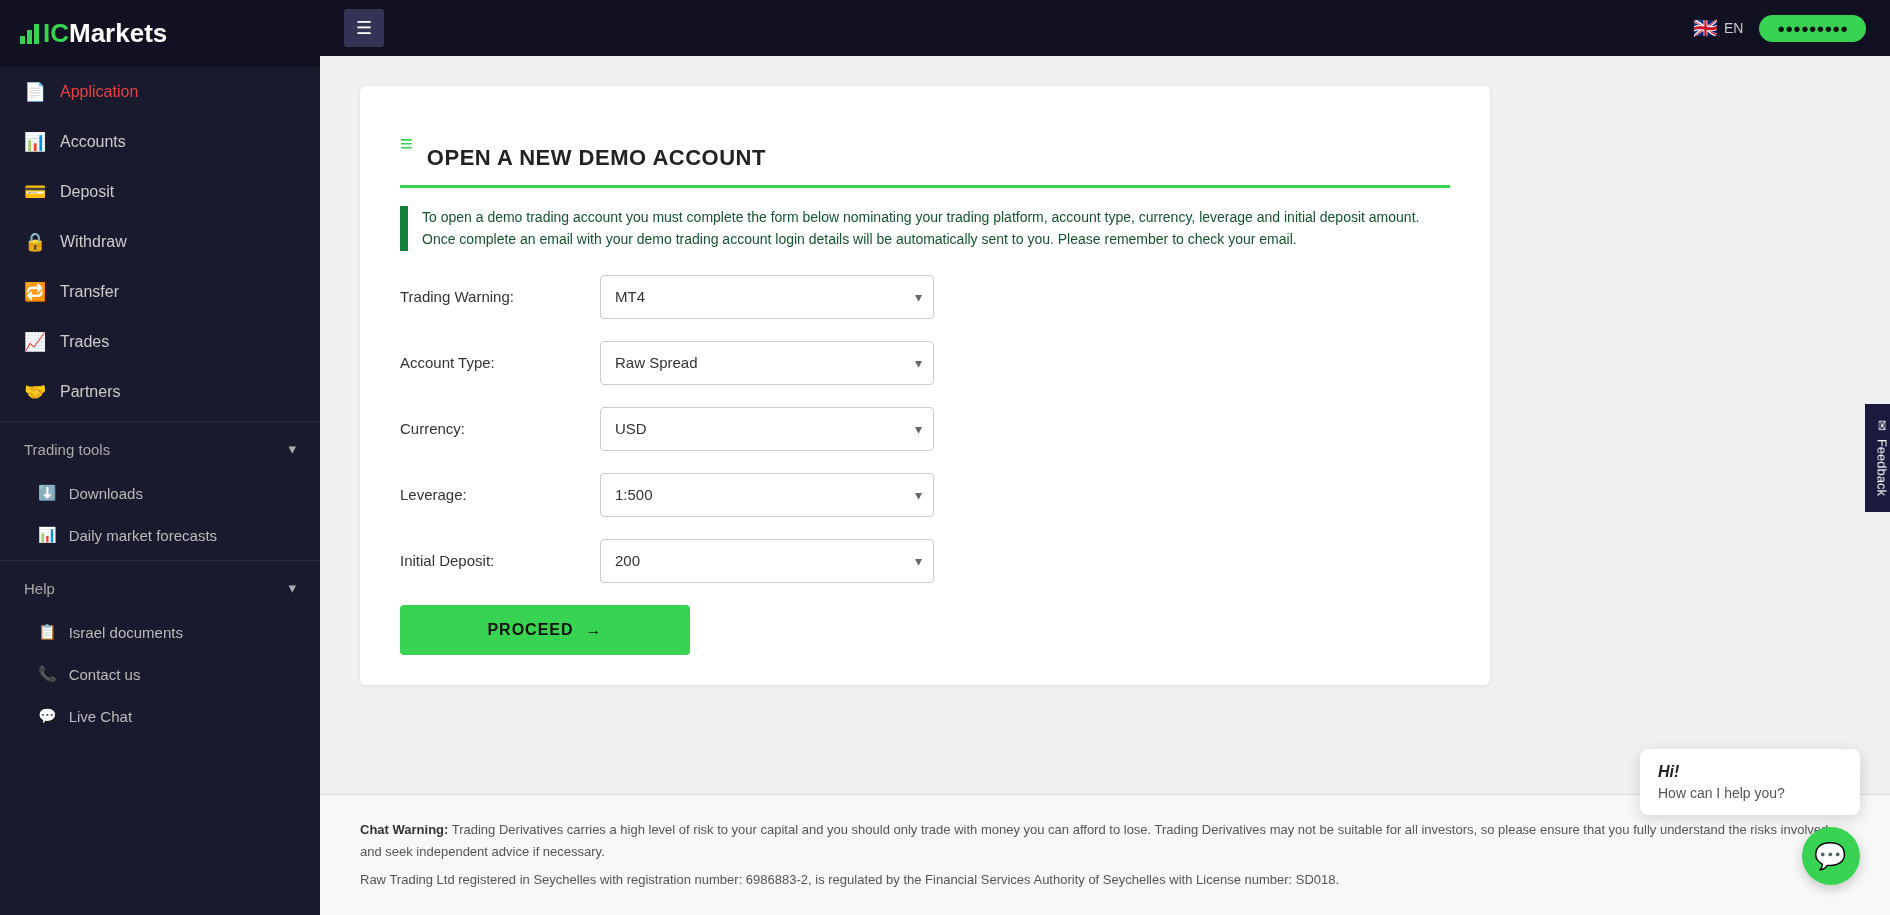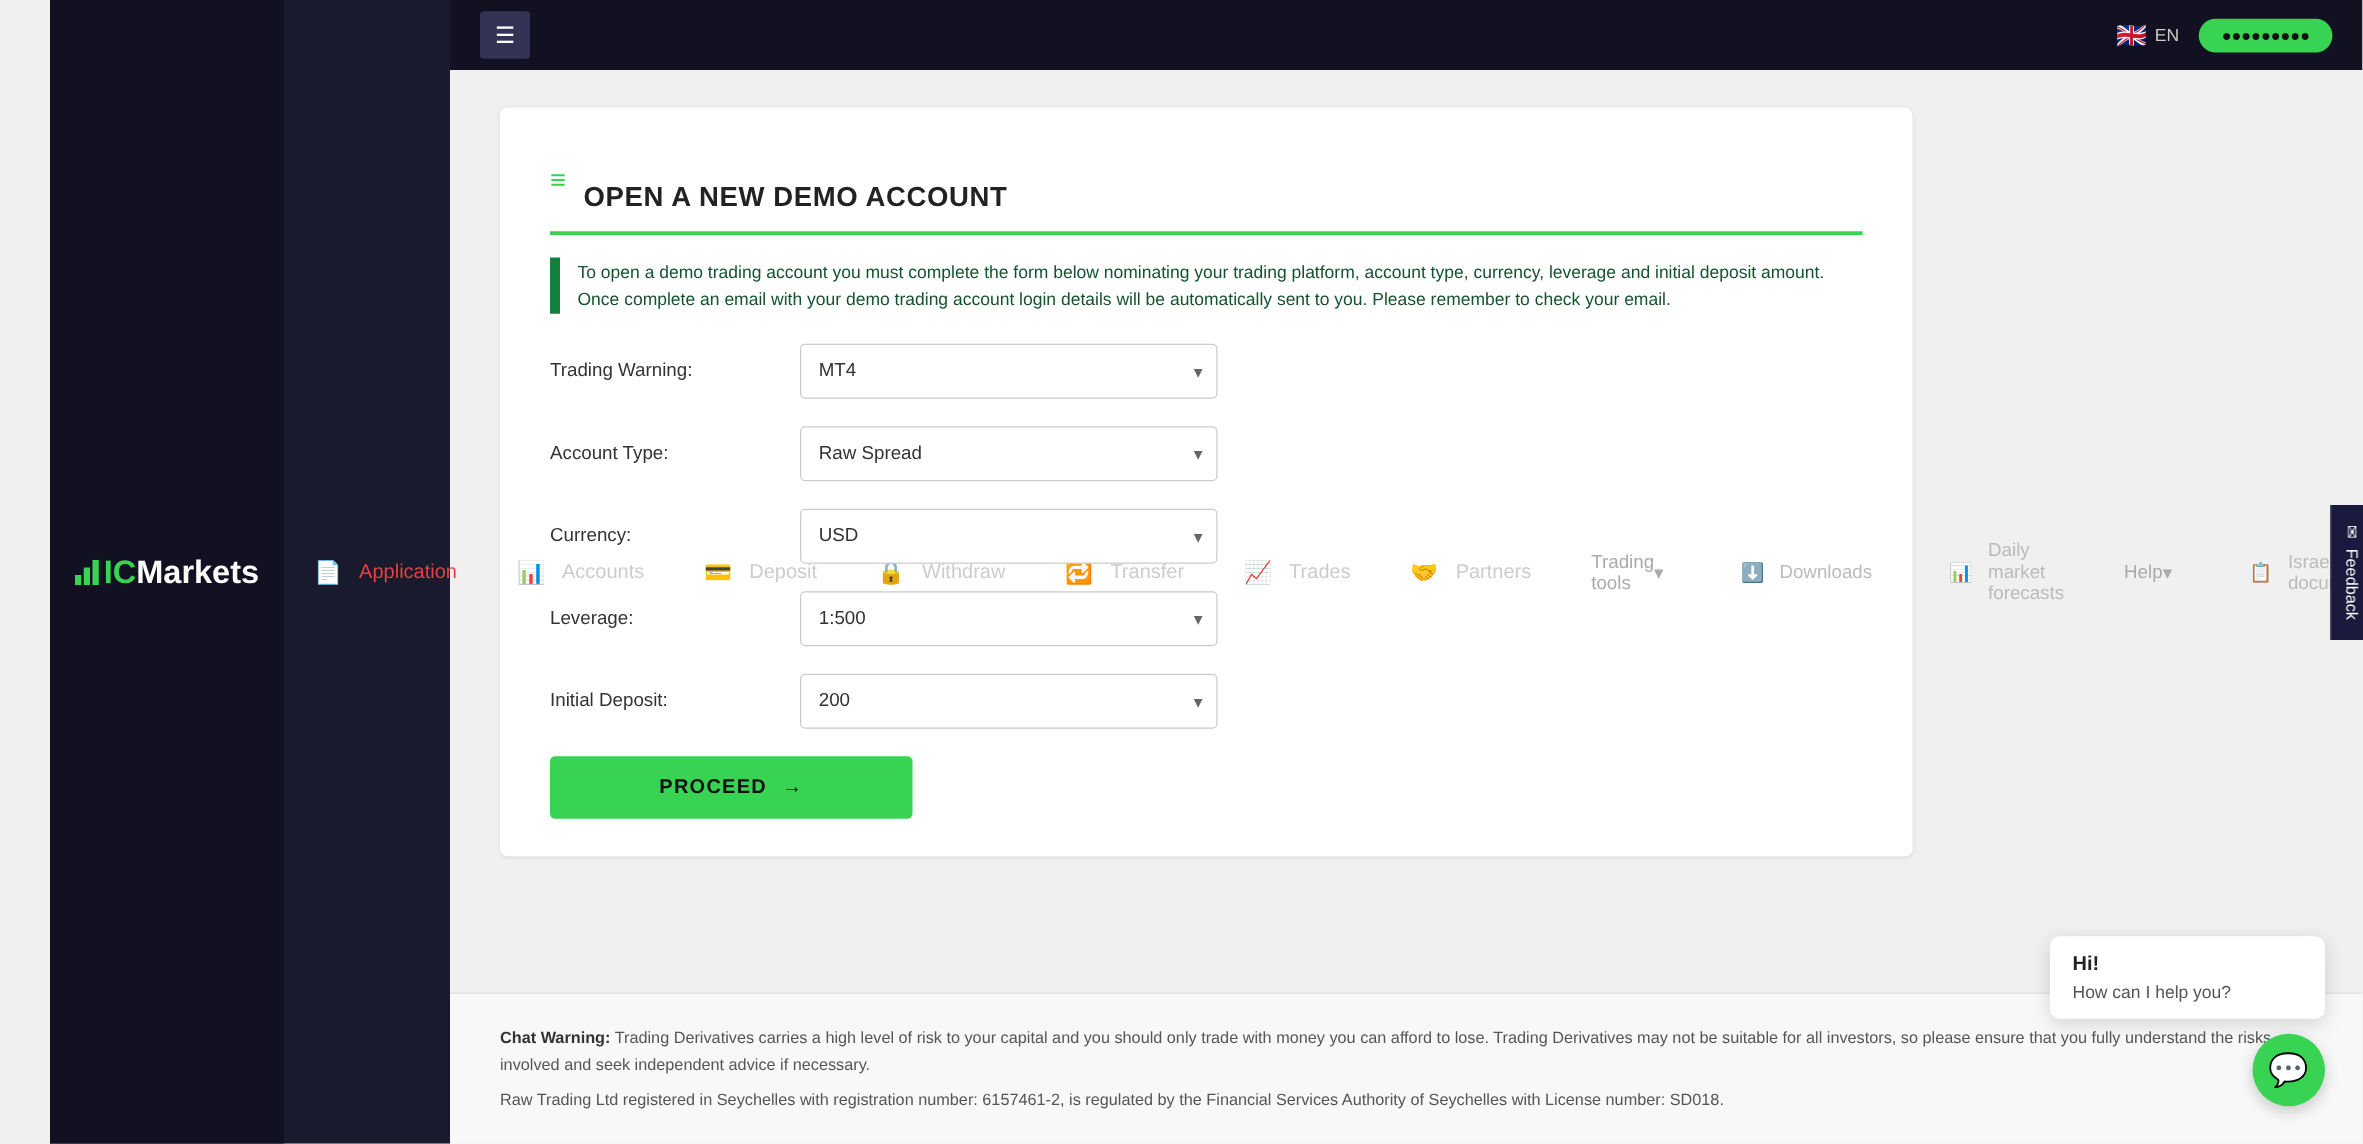--- a/index.html
+++ b/index.html
@@ -5,24 +5,23 @@
     * { margin: 0; padding: 0; box-sizing: border-box; }
     body { font-family: Arial, sans-serif; background: #f0f0f0; display: flex; width: 1890px; min-height: 915px; overflow: hidden; }
 
     
     #sidebar {
       width: 320px;
       min-width: 320px;
       background: #1a1a2e;
       color: #fff;
       display: flex;
-      flex-direction: row;
+      flex-direction: column;
       min-height: 915px;
       position: relative;
-      margin-left: 40px;
     }
     #sidebar .logo-area {
       padding: 18px 20px;
       background: #111122;
       display: flex;
       align-items: center;
     }
     #sidebar .logo-text {
       font-size: 26px;
       font-weight: bold;
@@ -263,21 +262,21 @@
       position: fixed;
       bottom: 100px;
       right: 30px;
       background: #fff;
       border-radius: 8px;
       padding: 14px 18px;
       box-shadow: 0 4px 16px rgba(0,0,0,0.15);
       z-index: 199;
       min-width: 220px;
     }
-    #chat-tooltip .hi { font-weight: bold; color: #222; font-size: 16px; margin-bottom: 4px; }
+    #chat-tooltip .hi { font-weight: bold; color: #222; font-size: 16px; margin-bottom: 4px; font-style: italic; }
     #chat-tooltip .msg { color: #555; font-size: 14px; }
   </style>
 </head>
 <body>
 
 <div id="sidebar">
   <div class="logo-area">
     <div class="logo-bar">
       <div class="bar" style="height:8px;"></div>
       <div class="bar" style="height:14px;"></div>
@@ -443,21 +442,21 @@
         <span>→</span>
       </button>
     </div>
   </div>
 
   <div id="risk-footer">
     <p>
       <span class="risk-title">Chat Warning:</span>
       <span> Trading Derivatives carries a high level of risk to your capital and you should only trade with money you can afford to lose. Trading Derivatives may not be suitable for all investors, so please ensure that you fully understand the risks involved and seek independent advice if necessary.</span>
     </p>
-    <p style="margin-top:6px;">Raw Trading Ltd registered in Seychelles with registration number: 6157461-2, is regulated by the Financial Services Authority of Seychelles with License number: SD018.</p>
+    <p style="margin-top:6px;">Raw Trading Ltd registered in Seychelles with registration number: 6986883-2, is regulated by the Financial Services Authority of Seychelles with License number: SD018.</p>
   </div>
 </div>
 
 <div id="feedback-tab">
   <span>✉</span>
   <span>Feedback</span>
 </div>
 
 <div id="chat-tooltip">
   <div class="hi">Hi!</div>

